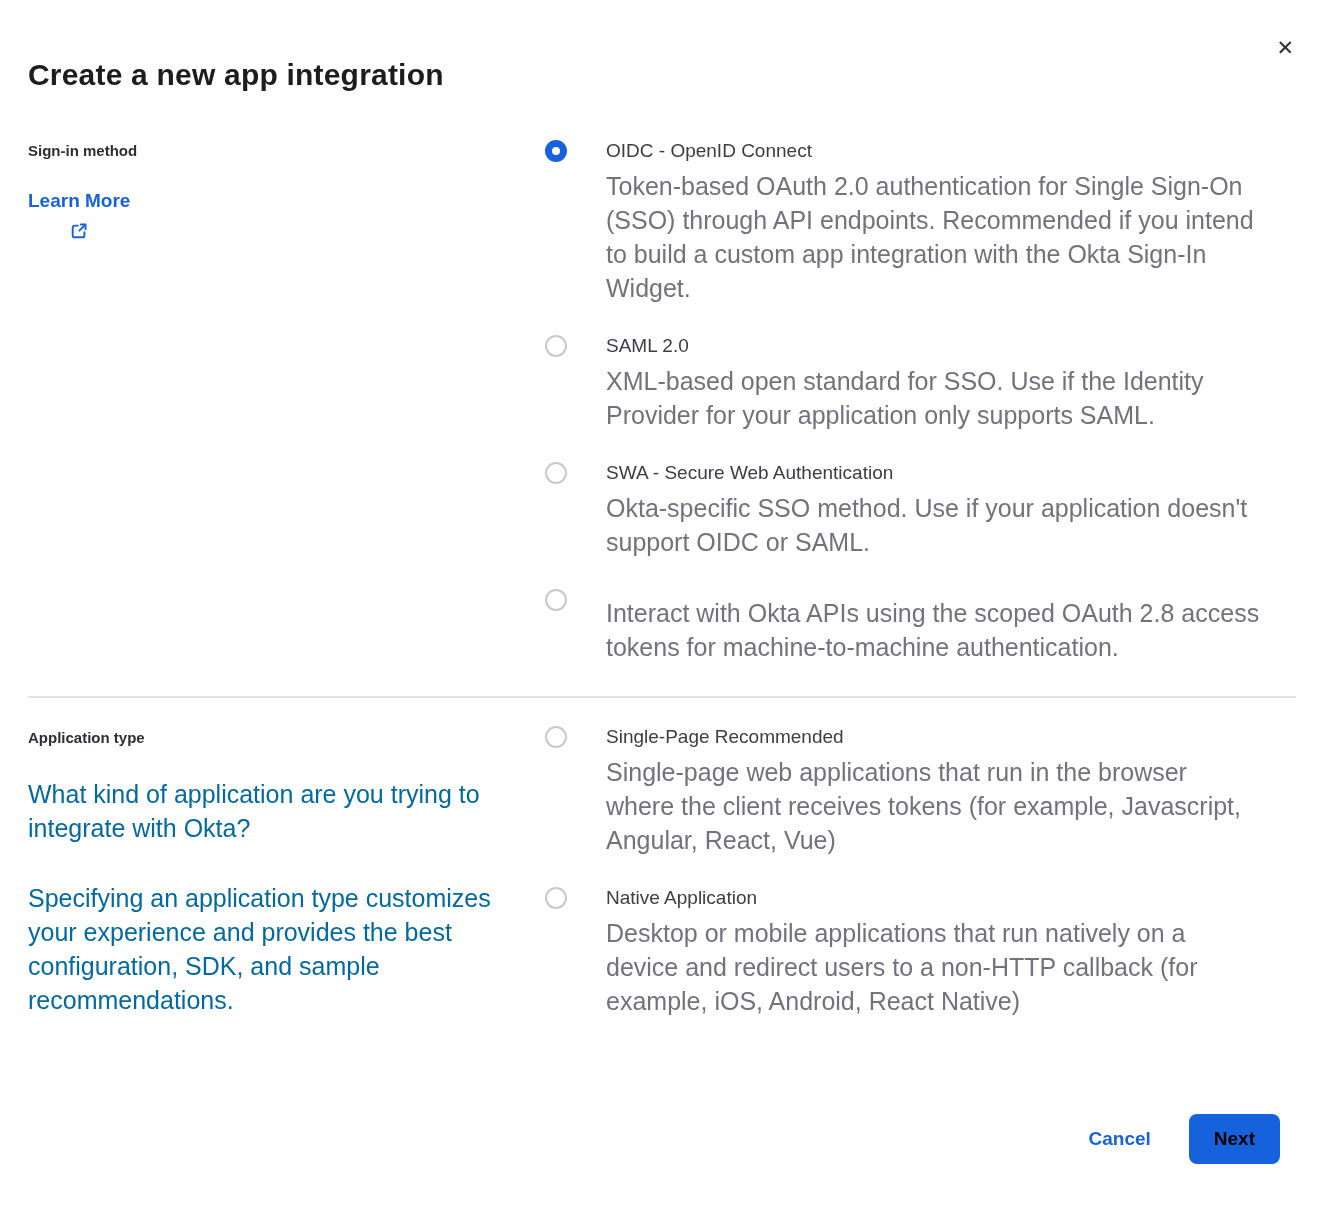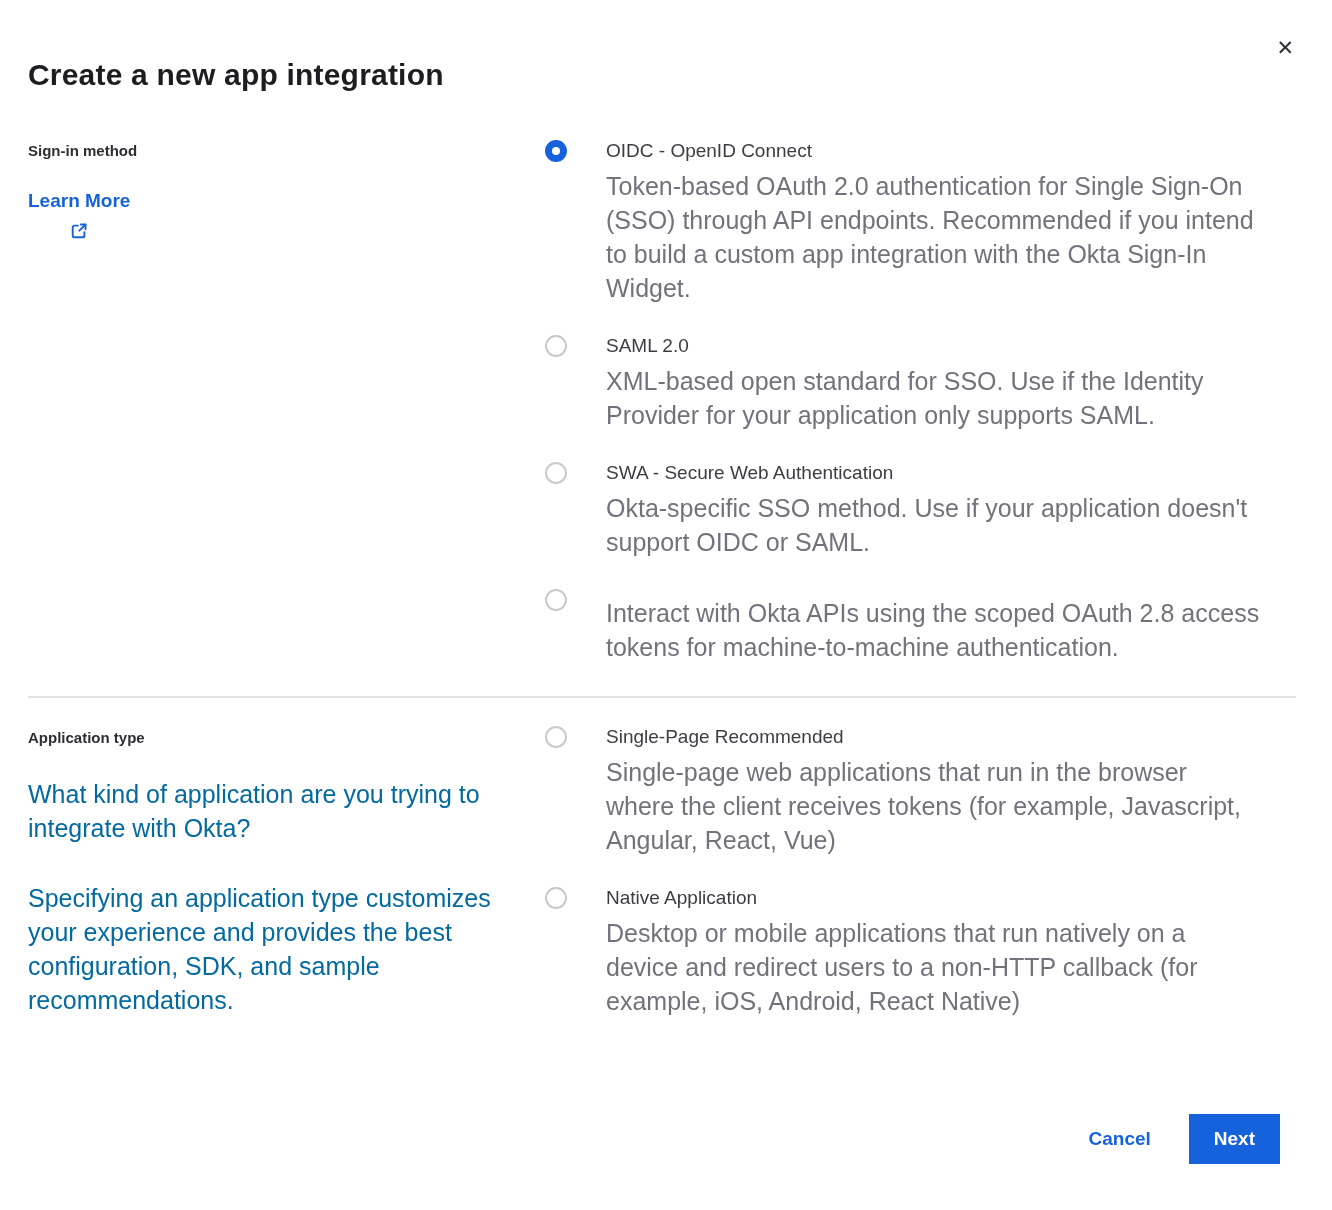--- a/index.html
+++ b/index.html
@@ -128,25 +128,25 @@
   .cancel-link {
     font-size: 19px;
     font-weight: 700;
     color: var(--accent, #1662dd);
     cursor: pointer;
     margin-right: 38px;
     background: none; border: none;
   }
   .next-btn {
     background: var(--accent, #1662dd);
-    color: #ffffff;
+    color: #000000;
     font-size: 19px;
     font-weight: 700;
     border: none;
-    border-radius: 0;
+    border-radius: 8px;
     padding: 14px 25px;
     cursor: pointer;
     font-family: "Liberation Sans", sans-serif;
   }
 </style>
 </head>
 <body>
 
 <div class="modal">
 

